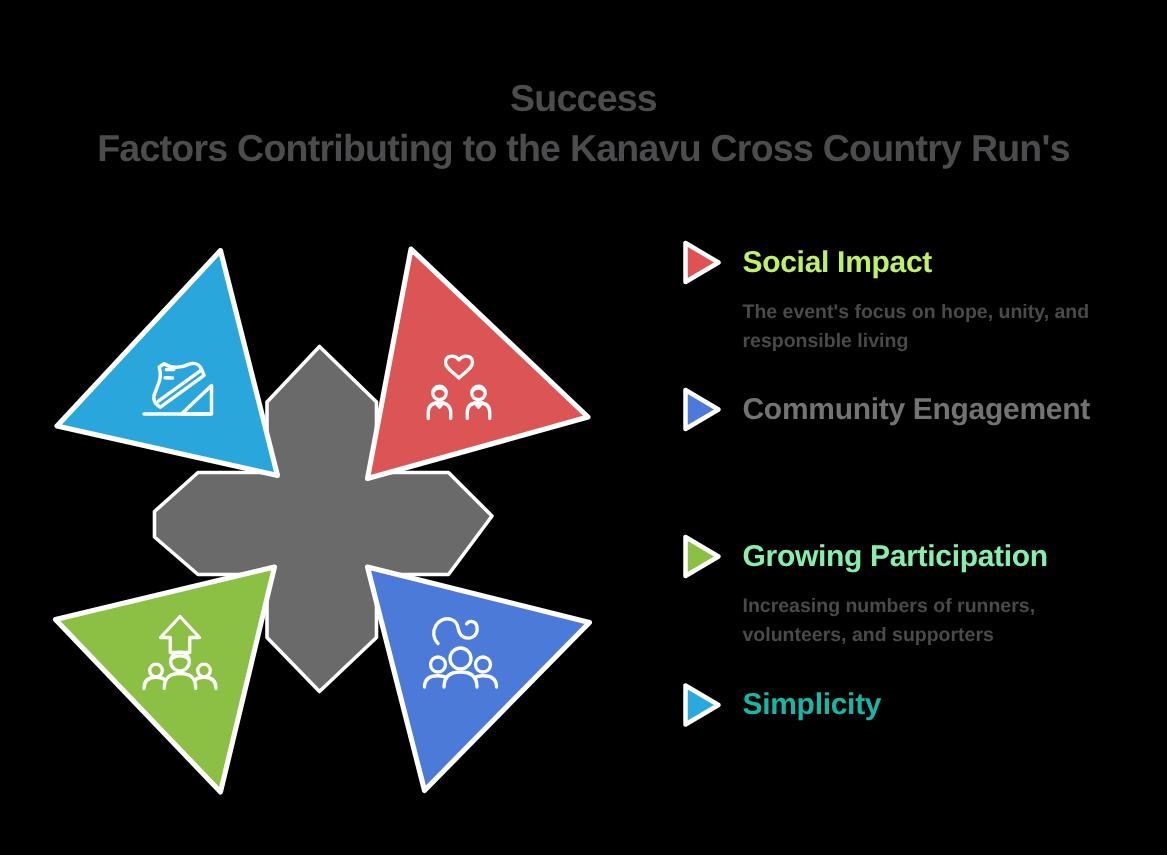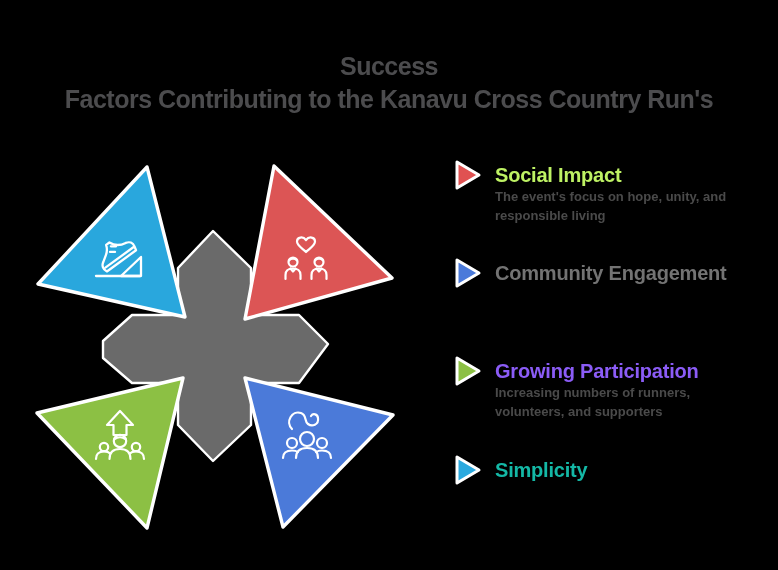--- a/index.html
+++ b/index.html
@@ -12,21 +12,21 @@
     color:#4C4C4E;font-size:25px;font-weight:bold;line-height:33px;letter-spacing:-0.5px;
   }
   .title span{display:block;}
   .diagram-svg{position:absolute;left:0;top:0;}
   .legend{position:absolute;left:452px;top:0;width:320px;}
   .legend-item{position:absolute;left:0;width:300px;}
   .legend-item .arrow{position:absolute;left:0;top:-3px;}
   .legend-text{margin-left:43px;}
   .legend-title{font-size:20px;font-weight:bold;line-height:23px;letter-spacing:-0.2px;padding-top:2px;}
   .legend-desc{
-    margin-top:0;font-size:13px;font-weight:bold;color:#4A4A4A;
+    margin-top:11px;font-size:13px;font-weight:bold;color:#4A4A4A;
     line-height:19px;width:255px;letter-spacing:0px;
   }
   .li-1{top:162px;} .li-2{top:260px;} .li-3{top:358px;} .li-4{top:457px;}
 </style>
 </head>
 <body>
 
 <div class="canvas">
 
   <div class="title">
@@ -110,21 +110,21 @@
       <div class="legend-text">
         <div class="legend-title" style="color: #737373;">Community Engagement</div>
       </div>
     </div>
 
     <div class="legend-item li-3">
       <svg class="arrow" width="32" height="32" viewBox="0 0 32 32">
         <polygon points="5,3 5,29 27,16" stroke="#FFFFFF" stroke-width="3" stroke-linejoin="round" fill="#8CC044"></polygon>
       </svg>
       <div class="legend-text">
-        <div class="legend-title" style="color: #8b5cf6;">Growing Participation</div>
+        <div class="legend-title" style="color: #86efac;">Growing Participation</div>
         <div class="legend-desc">Increasing numbers of runners, volunteers, and supporters</div>
       </div>
     </div>
 
     <div class="legend-item li-4">
       <svg class="arrow" width="32" height="32" viewBox="0 0 32 32">
         <polygon points="5,3 5,29 27,16" stroke="#FFFFFF" stroke-width="3" stroke-linejoin="round" fill="#2AA9DF"></polygon>
       </svg>
       <div class="legend-text">
         <div class="legend-title" style="color: #14b8a6;">Simplicity</div>

